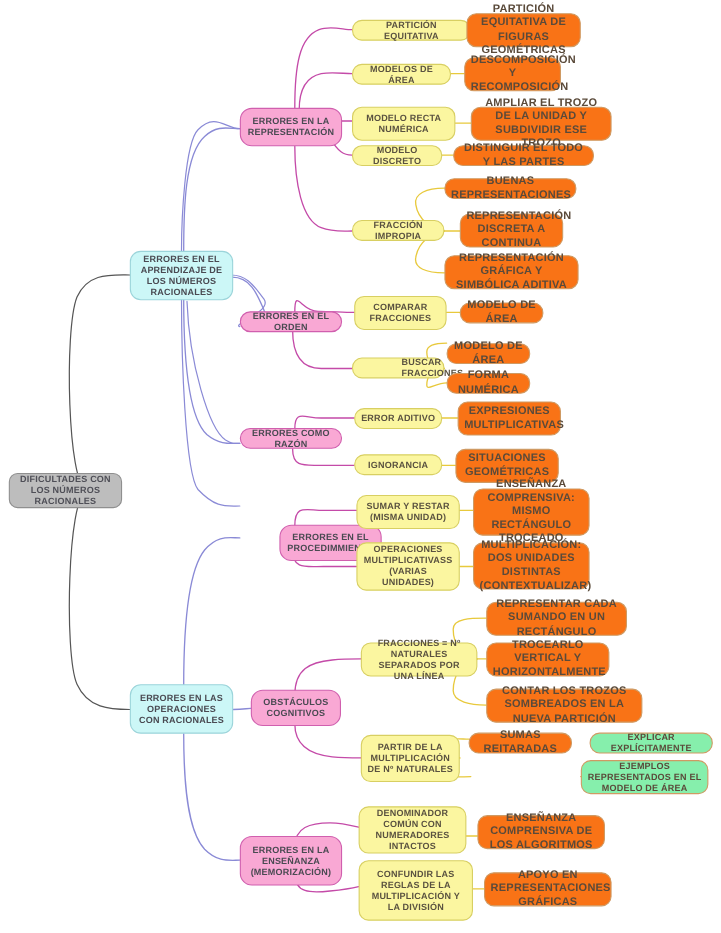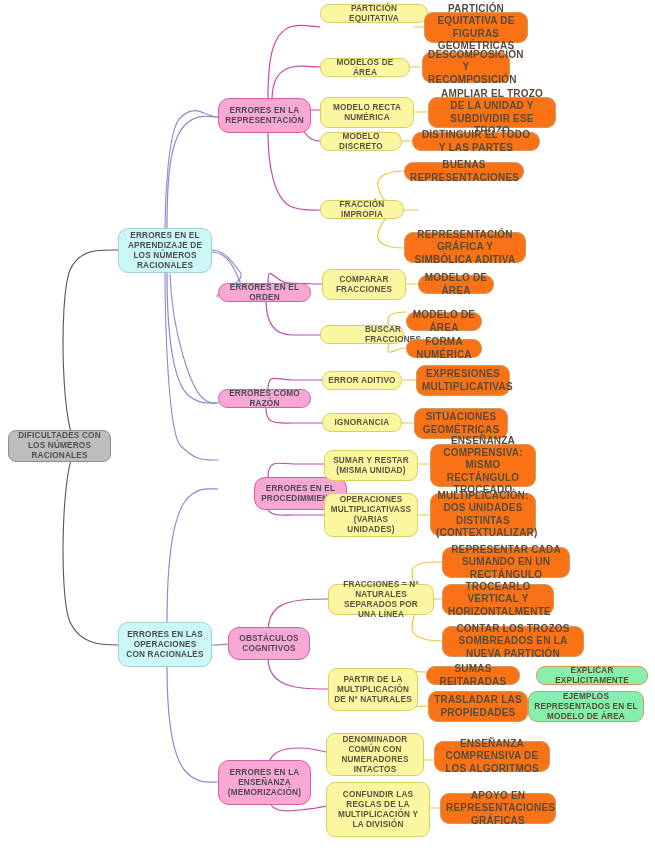--- a/index.html
+++ b/index.html
@@ -176,21 +176,21 @@
   <div class="node lvl-2" style="left:218px;top:477px;width:93px;height:33px;margin-left:36px;">
     <span>ERRORES EN EL PROCEDIMMIENTO</span>
   </div>
   <div class="node lvl-2" style="left:228px;top:627px;width:82px;height:33px;">
     <span>OBSTÁCULOS COGNITIVOS</span>
   </div>
   <div class="node lvl-2" style="left:218px;top:760px;width:93px;height:45px;">
     <span>ERRORES EN LA ENSEÑANZA (MEMORIZACIÓN)</span>
   </div>
 
-  <div class="node lvl-3" style="left:320px;top:4px;width:108px;height:19px;">
+  <div class="node lvl-3" style="left:320px;top:18px;width:108px;height:19px;">
     <span>PARTICIÓN EQUITATIVA</span>
   </div>
   <div class="node lvl-3" style="left:320px;top:58px;width:90px;height:19px;">
     <span>MODELOS DE ÁREA</span>
   </div>
   <div class="node lvl-3" style="left:320px;top:97px;width:94px;height:31px;">
     <span>MODELO RECTA NUMÉRICA</span>
   </div>
   <div class="node lvl-3" style="left:320px;top:132px;width:82px;height:19px;">
     <span>MODELO DISCRETO</span>
@@ -237,20 +237,23 @@
   </div>
   <div class="node lvl-4" style="left:428px;top:97px;width:128px;height:31px;">
     <span>AMPLIAR EL TROZO DE LA UNIDAD Y SUBDIVIDIR ESE TROZO</span>
   </div>
   <div class="node lvl-4" style="left:412px;top:132px;width:128px;height:19px;">
     <span>DISTINGUIR EL TODO Y LAS PARTES</span>
   </div>
   <div class="node lvl-4" style="left:404px;top:162px;width:120px;height:19px;">
     <span>BUENAS REPRESENTACIONES</span>
   </div>
+  <div class="node lvl-4" style="left:418px;top:194px;width:94px;height:31px;">
+    <span>REPRESENTACIÓN DISCRETA A CONTINUA</span>
+  </div>
   <div class="node lvl-4" style="left:404px;top:232px;width:122px;height:31px;">
     <span>REPRESENTACIÓN GRÁFICA Y SIMBÓLICA ADITIVA</span>
   </div>
   <div class="node lvl-4" style="left:418px;top:275px;width:76px;height:19px;">
     <span>MODELO DE ÁREA</span>
   </div>
   <div class="node lvl-4" style="left:406px;top:312px;width:76px;height:19px;">
     <span>MODELO DE ÁREA</span>
   </div>
   <div class="node lvl-4" style="left:406px;top:339px;width:76px;height:19px;">
@@ -273,23 +276,20 @@
   </div>
   <div class="node lvl-4" style="left:442px;top:584px;width:112px;height:31px;">
     <span>TROCEARLO VERTICAL Y HORIZONTALMENTE</span>
   </div>
   <div class="node lvl-4" style="left:442px;top:626px;width:142px;height:31px;">
     <span>CONTAR LOS TROZOS SOMBREADOS EN LA NUEVA PARTICIÓN</span>
   </div>
   <div class="node lvl-4" style="left:426px;top:666px;width:94px;height:19px;">
     <span>SUMAS REITARADAS</span>
   </div>
-  <div class="node lvl-4" style="left:428px;top:691px;width:100px;height:31px;">
-    <span>TRASLADAR LAS PROPIEDADES</span>
-  </div>
   <div class="node lvl-4" style="left:434px;top:741px;width:116px;height:31px;">
     <span>ENSEÑANZA COMPRENSIVA DE LOS ALGORITMOS</span>
   </div>
   <div class="node lvl-4" style="left:440px;top:793px;width:116px;height:31px;">
     <span>APOYO EN REPRESENTACIONES GRÁFICAS</span>
   </div>
 
   <div class="node lvl-5" style="left:536px;top:666px;width:112px;height:19px;">
     <span>EXPLICAR EXPLÍCITAMENTE</span>
   </div>

